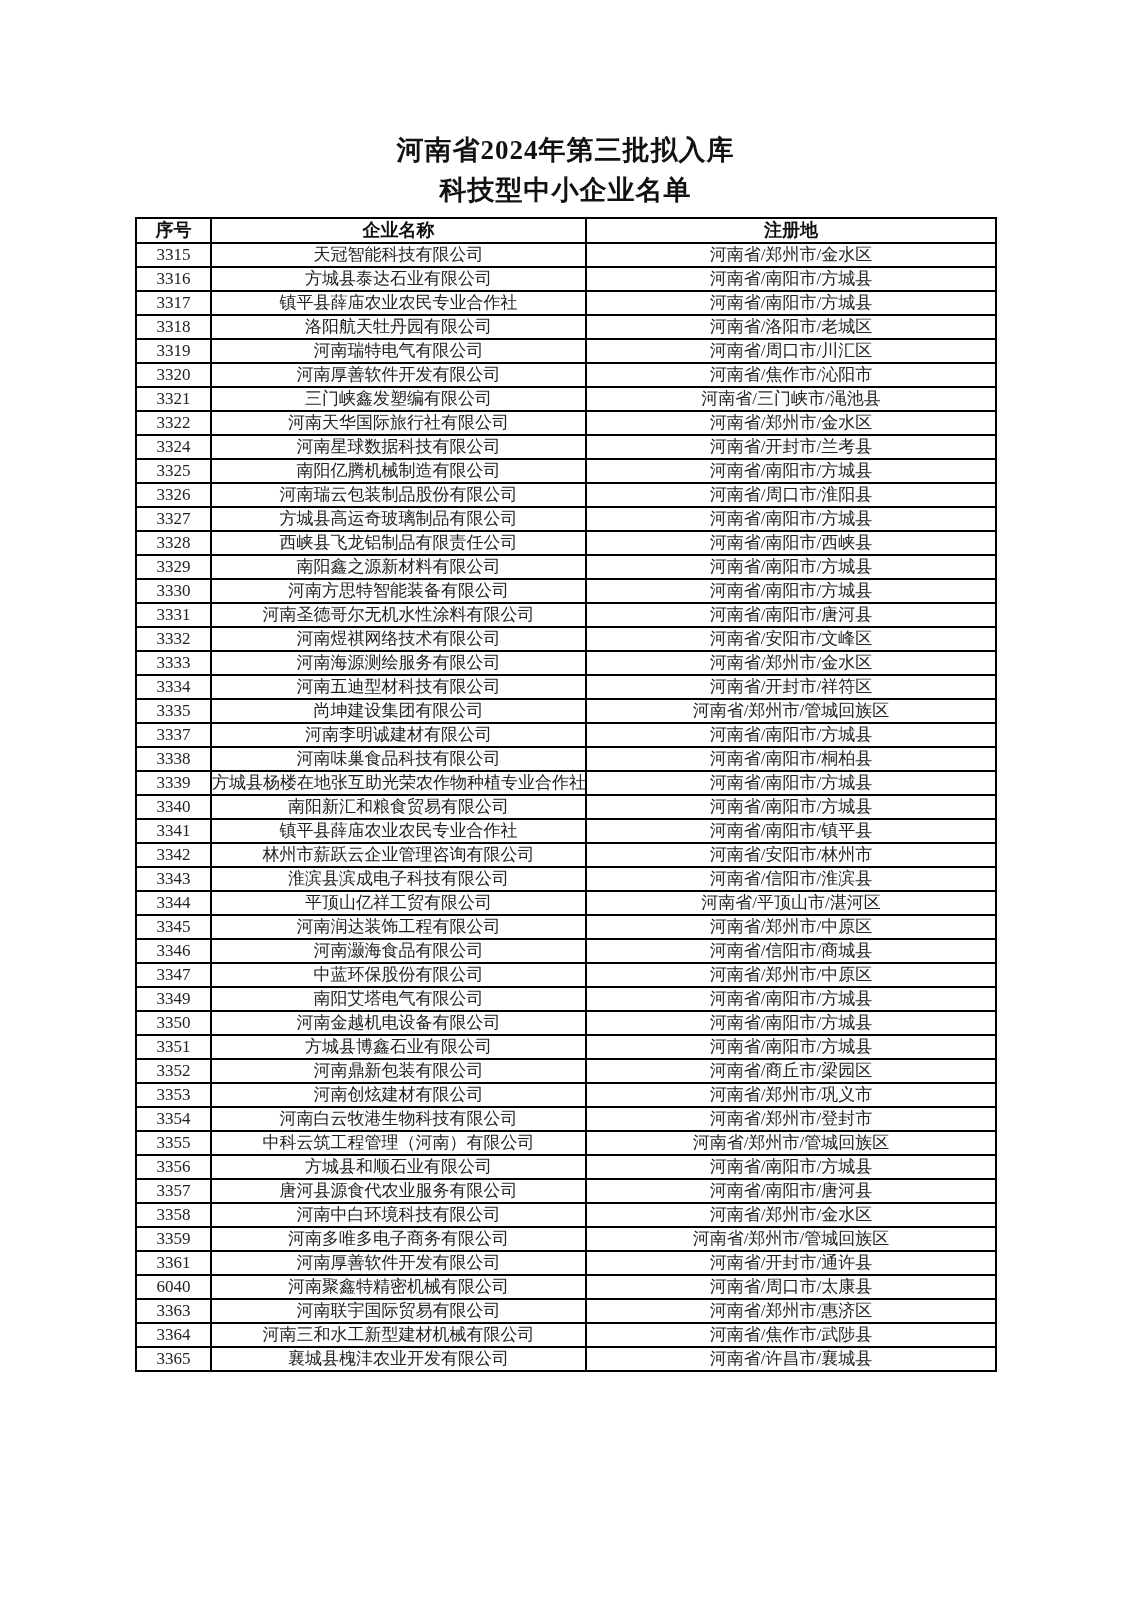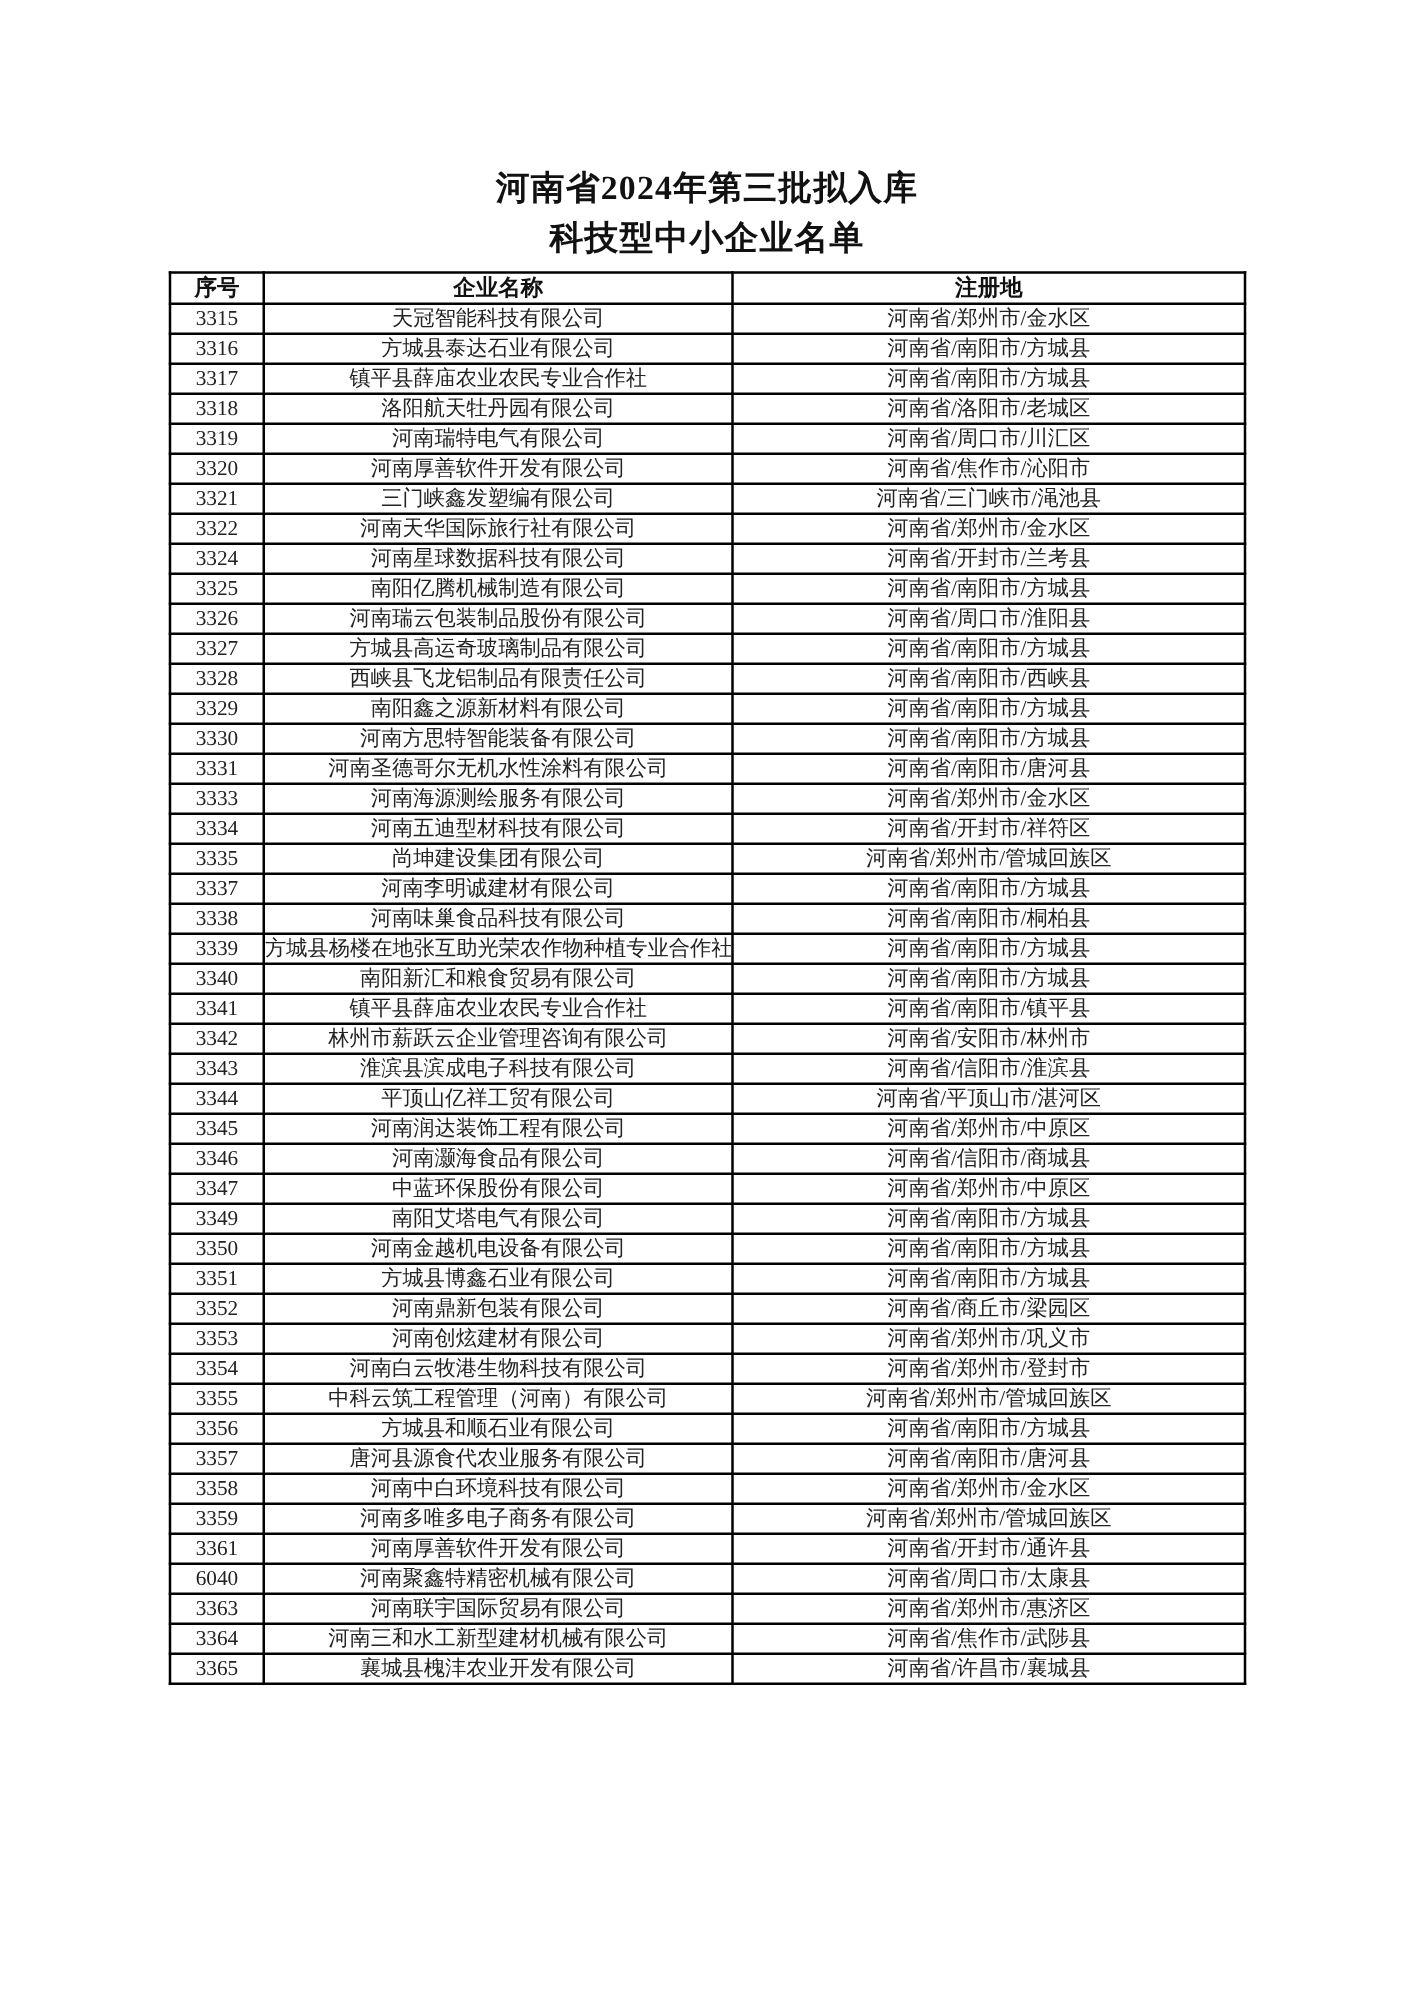--- a/index.html
+++ b/index.html
@@ -167,20 +167,25 @@
     <td>河南方思特智能装备有限公司</td>
     <td>河南省/南阳市/方城县</td>
   </tr>
 
   <tr>
     <td>3331</td>
     <td>河南圣德哥尔无机水性涂料有限公司</td>
     <td>河南省/南阳市/唐河县</td>
   </tr>
 
+  <tr>
+    <td>3332</td>
+    <td>河南煜祺网络技术有限公司</td>
+    <td>河南省/安阳市/文峰区</td>
+  </tr>
 
   <tr>
     <td>3333</td>
     <td>河南海源测绘服务有限公司</td>
     <td>河南省/郑州市/金水区</td>
   </tr>
 
   <tr>
     <td>3334</td>
     <td>河南五迪型材科技有限公司</td>

